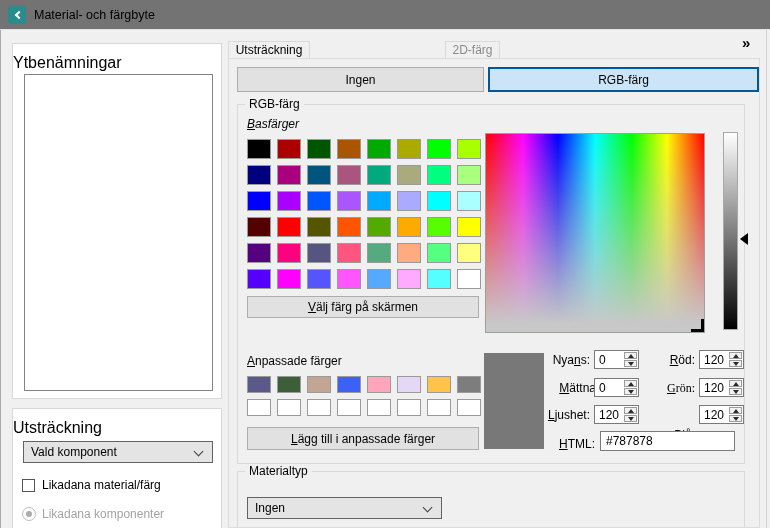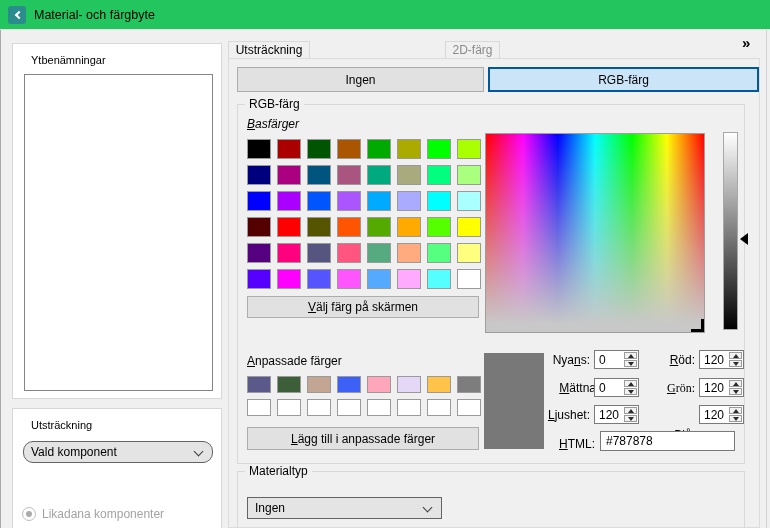--- a/index.html
+++ b/index.html
@@ -1,39 +1,39 @@
 <!DOCTYPE html>
 <html><head>
 <meta charset="utf-8">
 <style>
   * { margin:0; padding:0; box-sizing:border-box; }
   body { background:#cfcfcf; font-family:"Liberation Sans", sans-serif; }
   .window { position:relative; width:770px; height:528px; background:#f0f0f0; overflow:hidden;
             font-size:12px; color:#000; }
   
-  .titlebar { position:absolute; left:0; top:0; width:770px; height:30px; background:#22c55e;
+  .titlebar { position:absolute; left:0; top:0; width:770px; height:30px; background:#737373;
               border-bottom:1px solid #e3e3e3; display:flex; align-items:center; }
   .app-icon { width:18px; height:18px; border-radius:3px; margin-left:8px;
               display:flex; align-items:center; justify-content:center; }
   .back-chev { width:6px; height:6px; border-left:2px solid #fff; border-bottom:2px solid #fff;
                transform:rotate(45deg); margin-left:3px; }
   .title-text { margin-left:8px; font-size:12.5px; }
   .edge-l { position:absolute; left:0; top:30px; bottom:0; width:1px; background:#a9a9a9; }
   .edge-r { position:absolute; left:766px; top:30px; bottom:0; width:1px; background:#d2d2d2; }
 
   
   .lpanel { position:absolute; background:#fff; border:1px solid #d8d8d8; }
   .lpanel1 { left:12px; top:43px; width:210px; height:356px; }
   .lpanel2 { left:12px; top:408px; width:210px; height:130px; }
-  .lpanel-title { position:absolute; left:18px; top:10px; font-size:11px; }
+  .lpanel-title { position:absolute; left:0; top:10px; font-size:16px; }
   .surface-list { position:absolute; left:11px; top:30px; width:189px; height:317px;
                   background:#fff; border:1px solid #848484; }
   .combo { position:absolute; background:#e4e4e4; border:1px solid #636363; height:22px;
            display:flex; align-items:center; padding-left:7px; }
-  .combo-extent { left:10px; top:32px; width:190px;border-radius:10px; }
+  .combo-extent { left:10px; top:32px; width:190px; }
   .chev-down { position:absolute; right:10px; top:6px; width:7px; height:7px;
                border-right:1.4px solid #3c3c3c; border-bottom:1.4px solid #3c3c3c;
                transform:rotate(45deg); }
   .check-row { position:absolute; left:9px; top:69px; display:flex; align-items:center; }
   .checkbox { width:13px; height:13px; background:#fff; border:1px solid #555; margin-right:7px; }
   .radio-row { position:absolute; left:9px; top:98px; display:flex; align-items:center; color:#a3a3a3; }
   .radio { width:14px; height:14px; border-radius:50%; background:#fff; border:1px solid #bdbdbd;
            margin-right:6px; display:flex; align-items:center; justify-content:center; }
   .radio-dot { width:6px; height:6px; border-radius:50%; background:#ababab; }
 
@@ -121,20 +121,24 @@
   <div class="lpanel lpanel1">
     <div class="lpanel-title">Ytbenämningar</div>
     <div class="surface-list"></div>
   </div>
 
   <div class="lpanel lpanel2">
     <div class="lpanel-title">Utsträckning</div>
     <div class="combo combo-extent">
       <span>Vald komponent</span>
       <span class="chev-down"></span>
+    </div>
+    <div class="check-row">
+      <span class="checkbox"></span>
+      <span>Likadana material/färg</span>
     </div>
     <div class="radio-row">
       <span class="radio">
           <span class="radio-dot"></span>
         </span>
       <span>Likadana komponenter</span>
     </div>
   </div>
 
   <div class="tab tab1">Utsträckning</div>

